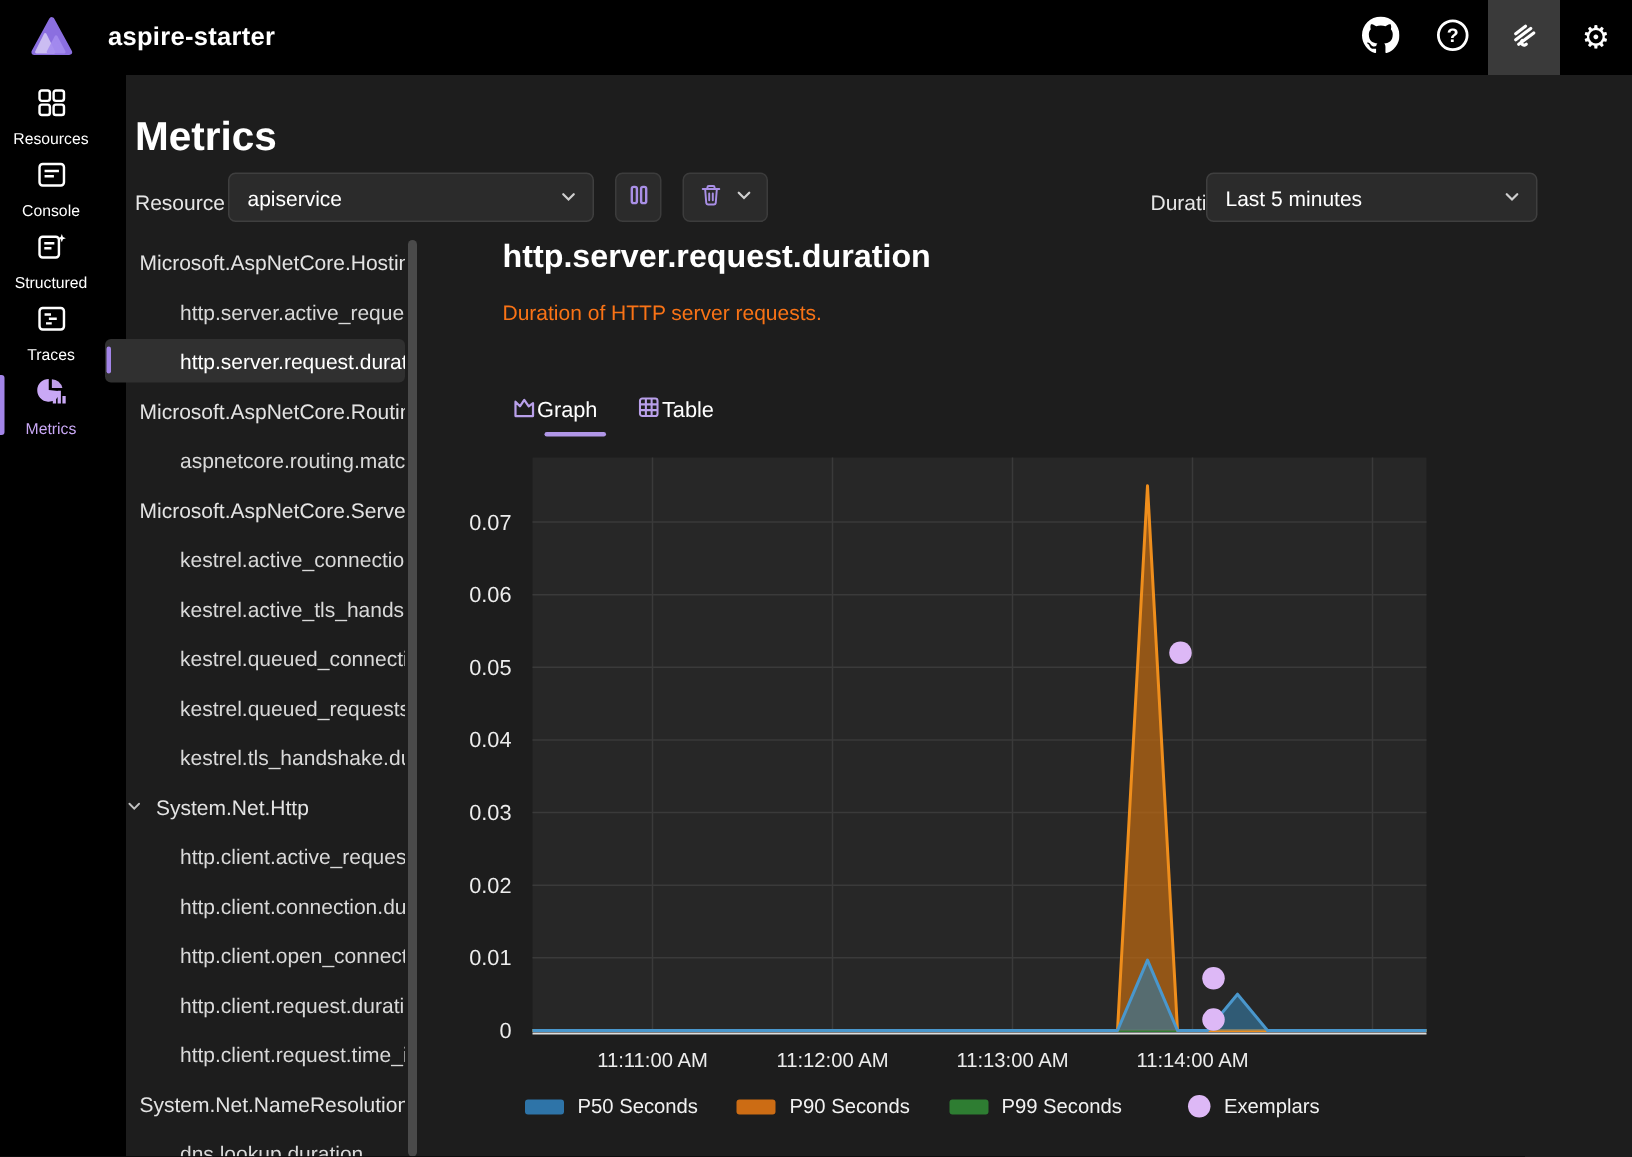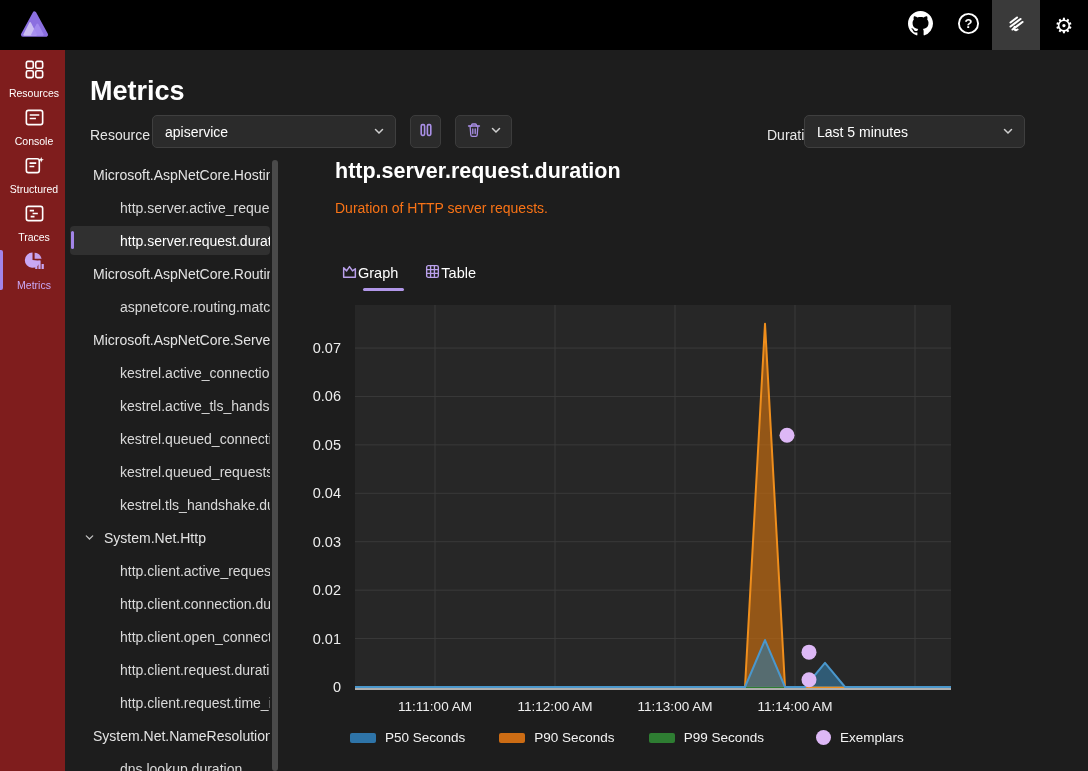--- a/index.html
+++ b/index.html
@@ -16,21 +16,21 @@
   #topbar{left:0;top:0;width:1088px;height:50px;background:#000;z-index:5;}
   #topbar-title{left:72px;top:0;height:50px;display:flex;align-items:center;
     font-size:17px;font-weight:600;color:#fff;letter-spacing:.2px;}
   #topbar-right{right:0;top:0;height:50px;display:flex;align-items:stretch;}
   .tb-btn{width:48px;height:50px;display:flex;align-items:center;justify-content:center;
     background:transparent;border:none;cursor:pointer;padding:0;}
   .tb-btn.hl{background:#3a3a3a;}
   .gear-glyph{font-size:21px;color:#fff;line-height:1;}
 
   
-  #sidebar{left:0;top:50px;width:65px;height:721px;background:#7f1d1d;padding-top:4px;text-align:center;}
+  #sidebar{left:0;top:50px;width:84px;height:721px;background:#000000;padding-top:4px;text-align:center;}
   .side-item{position:relative;width:68px;height:48px;display:flex;flex-direction:column;
     align-items:center;justify-content:center;gap:2px;cursor:pointer;}
   .side-item .lbl{font-size:10.5px;color:#fff;}
   .side-item.active .lbl{color:#c9a8f5;}
   .side-item.active .bar{position:absolute;left:0;top:4px;bottom:4px;width:3px;
     background:#a385e8;border-radius:0 2px 2px 0;}
 
   
   #page-title{left:90px;top:58px;font-size:27px;font-weight:600;color:#fff;}
   .fld-label{top:118px;height:33px;display:flex;align-items:center;font-size:14px;color:#e6e6e6;}
@@ -55,38 +55,39 @@
   
   #metric-title{left:335px;top:159px;font-size:21.5px;font-weight:600;color:#fff;}
   #metric-desc{left:335px;top:200px;font-size:14px;color:#f97316;}
   #tabs{left:341px;top:263px;display:flex;gap:26px;}
   .tab{display:flex;align-items:center;font-size:14.5px;color:#fff;cursor:pointer;
     background:none;border:none;padding:0;}
   #tab-underline{left:363px;top:288px;width:41px;height:3px;background:#b197e8;border-radius:2px;}
 
   
   #chart-svg{left:0;top:295px;}
-  #legend{left:350px;top:730px;display:flex;align-items:center;gap:34px;justify-content:space-between;}
+  #legend{left:350px;top:730px;display:flex;align-items:center;gap:26px;justify-content:space-between;}
   .leg-item{display:flex;align-items:center;gap:9px;font-size:13.5px;color:#f2f2f2;cursor:pointer;}
   .leg-swatch{width:26px;height:10px;border-radius:2px;}
   .leg-dot{width:15px;height:15px;border-radius:50%;}
 </style>
 </head>
 <body>
 
 <div id="app">
 
   <header id="topbar" class="abs">
     <span class="abs" style="left:19px;top:9px;">
       <svg width="31" height="32" viewBox="0 0 32 32">
         <path d="M16 4 L28 26 H4 Z" fill="#8b6fe0" stroke="#8b6fe0" stroke-width="4" stroke-linejoin="round"></path>
         <path d="M11.5 14 L17.5 26 H5.5 Z" fill="#cfc2f4" stroke="#cfc2f4" stroke-width="2" stroke-linejoin="round" opacity="0.95"></path>
         <path d="M19 15.5 L24.5 26 H13.5 Z" fill="#a58cf0" stroke="#a58cf0" stroke-width="2" stroke-linejoin="round" opacity="0.9"></path>
       </svg>
     </span>
+    <div id="topbar-title" class="abs">aspire-starter</div>
 
     <div id="topbar-right" class="abs">
       <button class="tb-btn">
         <span>
           <svg width="25" height="25" viewBox="0 0 16 16" fill="#fff">
             <path d="M8 0C3.58 0 0 3.58 0 8c0 3.54 2.29 6.53 5.47 7.59.4.07.55-.17.55-.38 0-.19-.01-.82-.01-1.49-2.01.37-2.53-.49-2.69-.94-.09-.23-.48-.94-.82-1.13-.28-.15-.68-.52-.01-.53.63-.01 1.08.58 1.23.82.72 1.21 1.87.87 2.33.66.07-.52.28-.87.51-1.07-1.78-.2-3.64-.89-3.64-3.95 0-.87.31-1.59.82-2.15-.08-.2-.36-1.02.08-2.12 0 0 .67-.21 2.2.82.64-.18 1.32-.27 2-.27s1.36.09 2 .27c1.53-1.04 2.2-.82 2.2-.82.44 1.1.16 1.92.08 2.12.51.56.82 1.27.82 2.15 0 3.07-1.87 3.75-3.65 3.95.29.25.54.73.54 1.48 0 1.07-.01 1.93-.01 2.2 0 .21.15.46.55.38A8.01 8.01 0 0 0 16 8c0-4.42-3.58-8-8-8z"></path>
           </svg>
         </span>
       </button>
       <button class="tb-btn">

